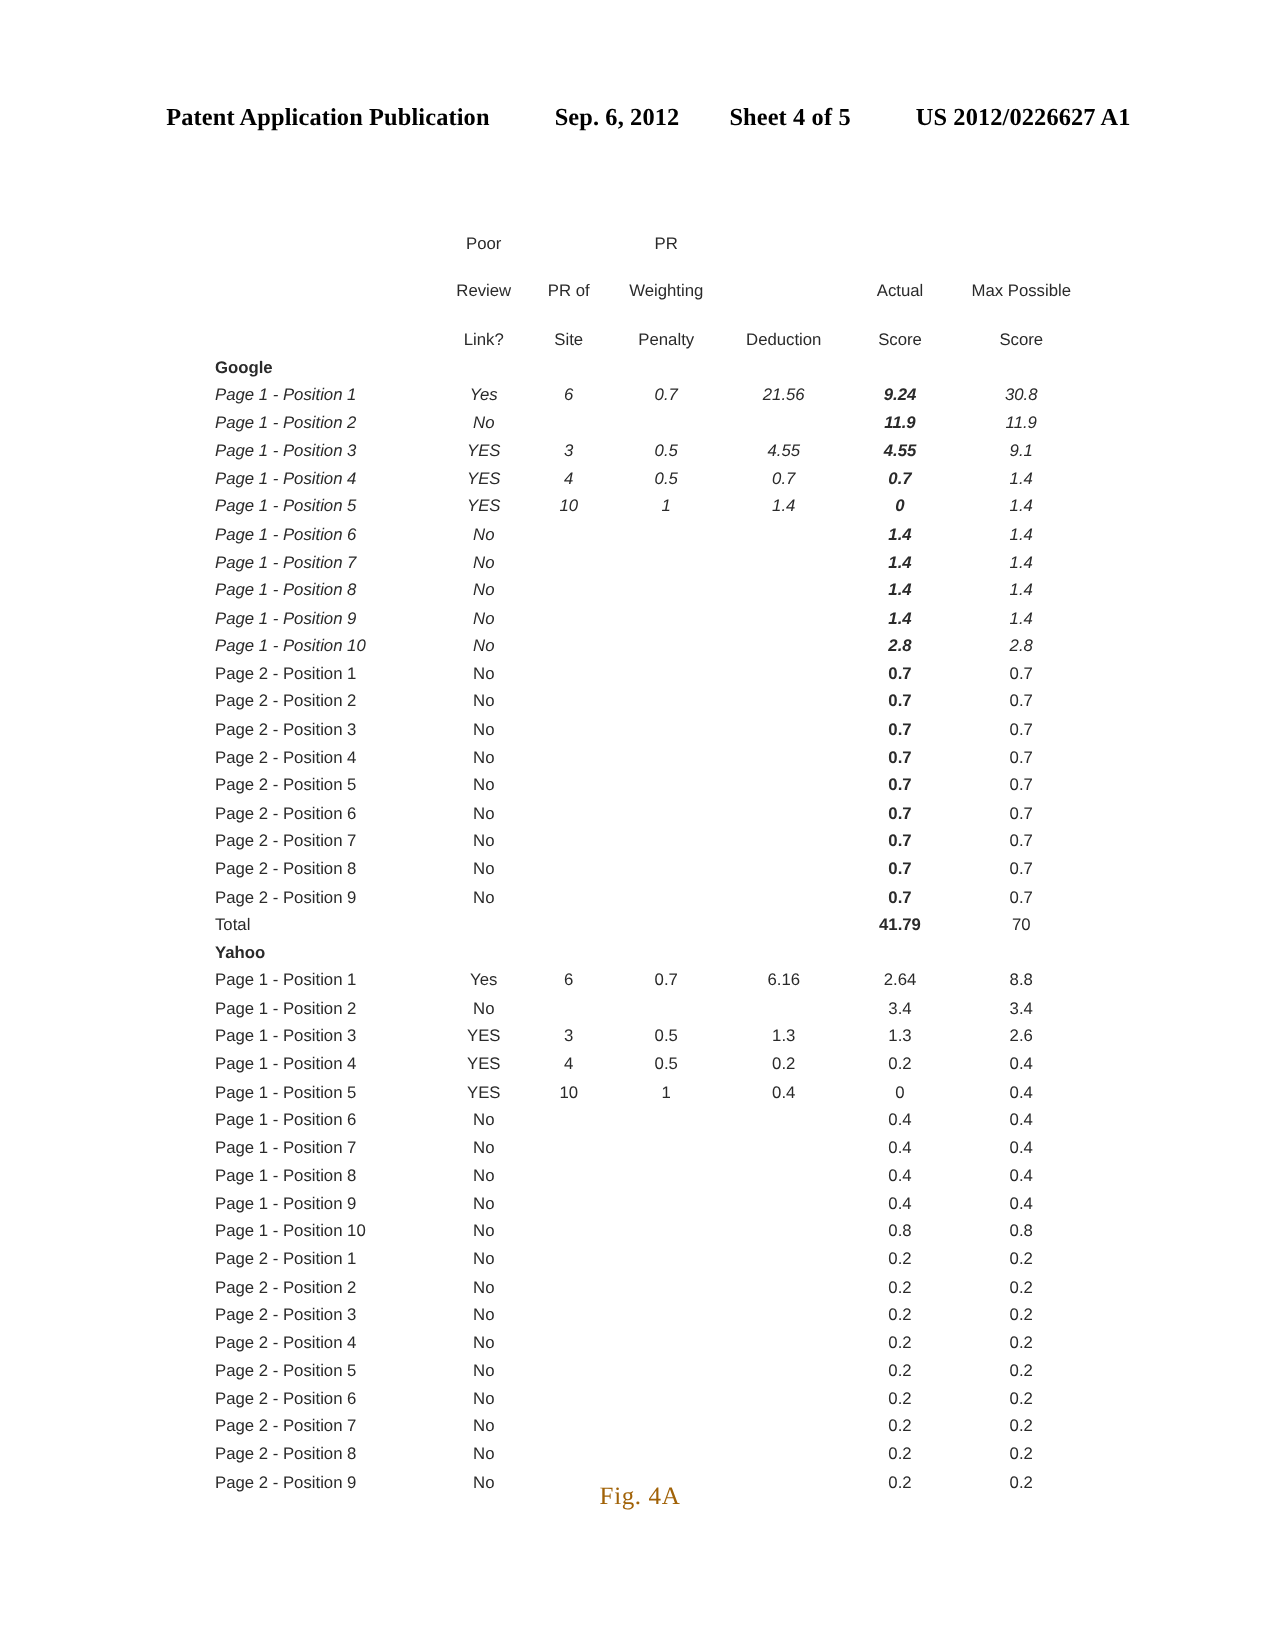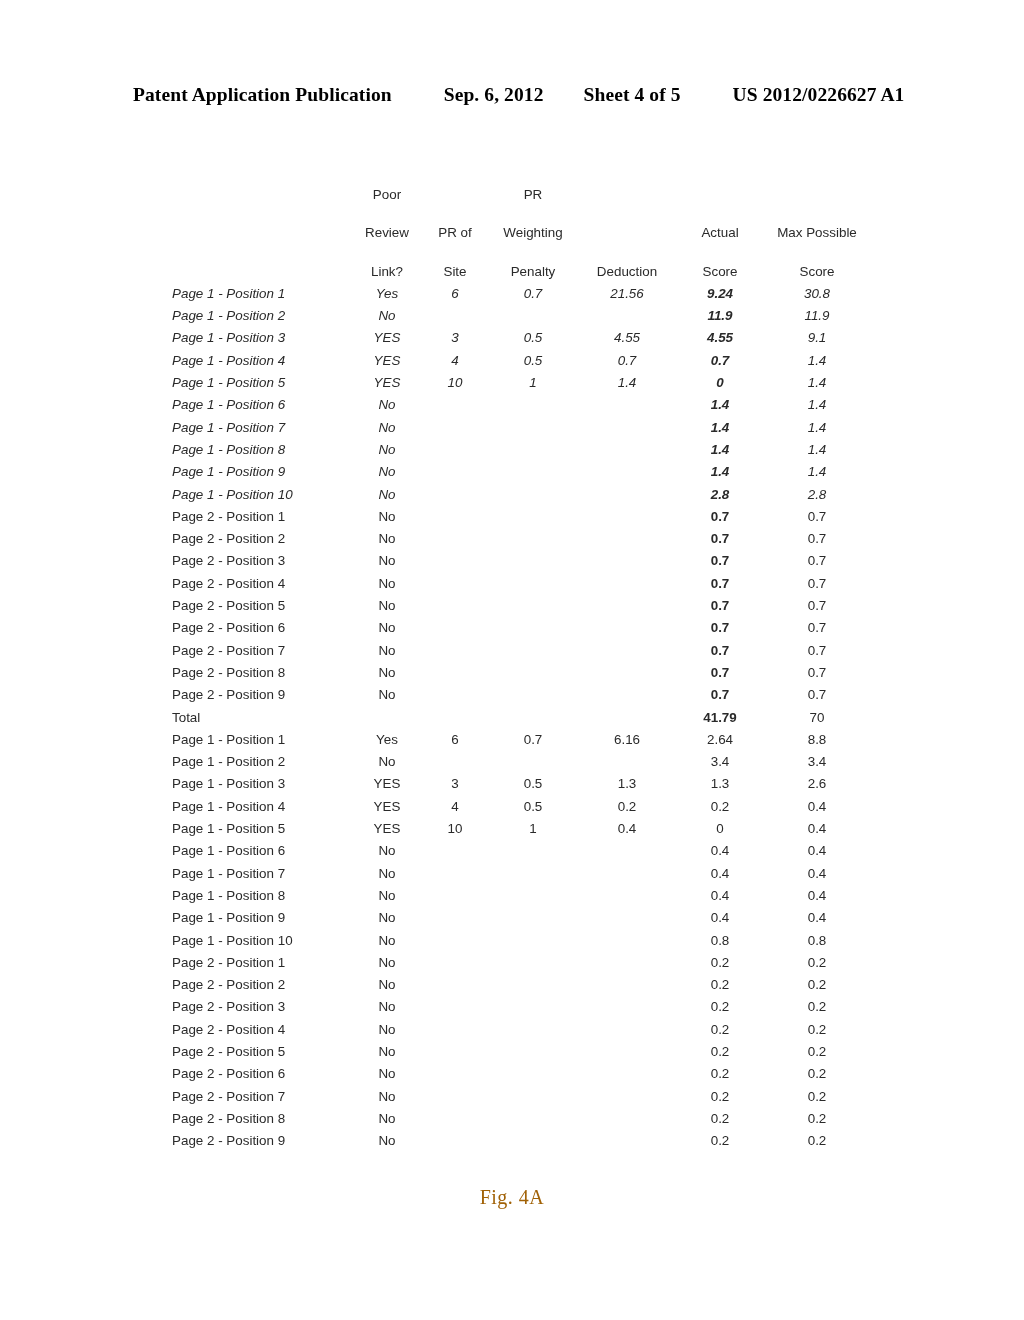--- a/index.html
+++ b/index.html
@@ -153,20 +153,29 @@
           <span class="hdr-line">Score</span>
         </td>
         <td class="overflow-wide">
           <span class="hdr-line"></span>
           <span class="hdr-line">Max Possible</span>
           <span class="hdr-line">Score</span>
         </td>
       </tr>
     </thead>
     <tbody id="tbl-body">
+        <tr class="r-section">
+          <td class="lab">Google</td>
+          <td class="num"></td>
+          <td class="num"></td>
+          <td class="num"></td>
+          <td class="num"></td>
+          <td class="num"></td>
+          <td class="num"></td>
+        </tr>
         <tr class="r-italic">
           <td class="lab">Page 1 - Position 1</td>
           <td class="num">Yes</td>
           <td class="num">6</td>
           <td class="num">0.7</td>
           <td class="num">21.56</td>
           <td class="num b">9.24</td>
           <td class="num">30.8</td>
         </tr>
         <tr class="r-italic">
@@ -333,20 +342,29 @@
         </tr>
         <tr class="">
           <td class="lab">Total</td>
           <td class="num"></td>
           <td class="num"></td>
           <td class="num"></td>
           <td class="num"></td>
           <td class="num b">41.79</td>
           <td class="num">70</td>
         </tr>
+        <tr class="r-section">
+          <td class="lab">Yahoo</td>
+          <td class="num"></td>
+          <td class="num"></td>
+          <td class="num"></td>
+          <td class="num"></td>
+          <td class="num"></td>
+          <td class="num"></td>
+        </tr>
         <tr class="">
           <td class="lab">Page 1 - Position 1</td>
           <td class="num">Yes</td>
           <td class="num">6</td>
           <td class="num">0.7</td>
           <td class="num">6.16</td>
           <td class="num">2.64</td>
           <td class="num">8.8</td>
         </tr>
         <tr class="">

